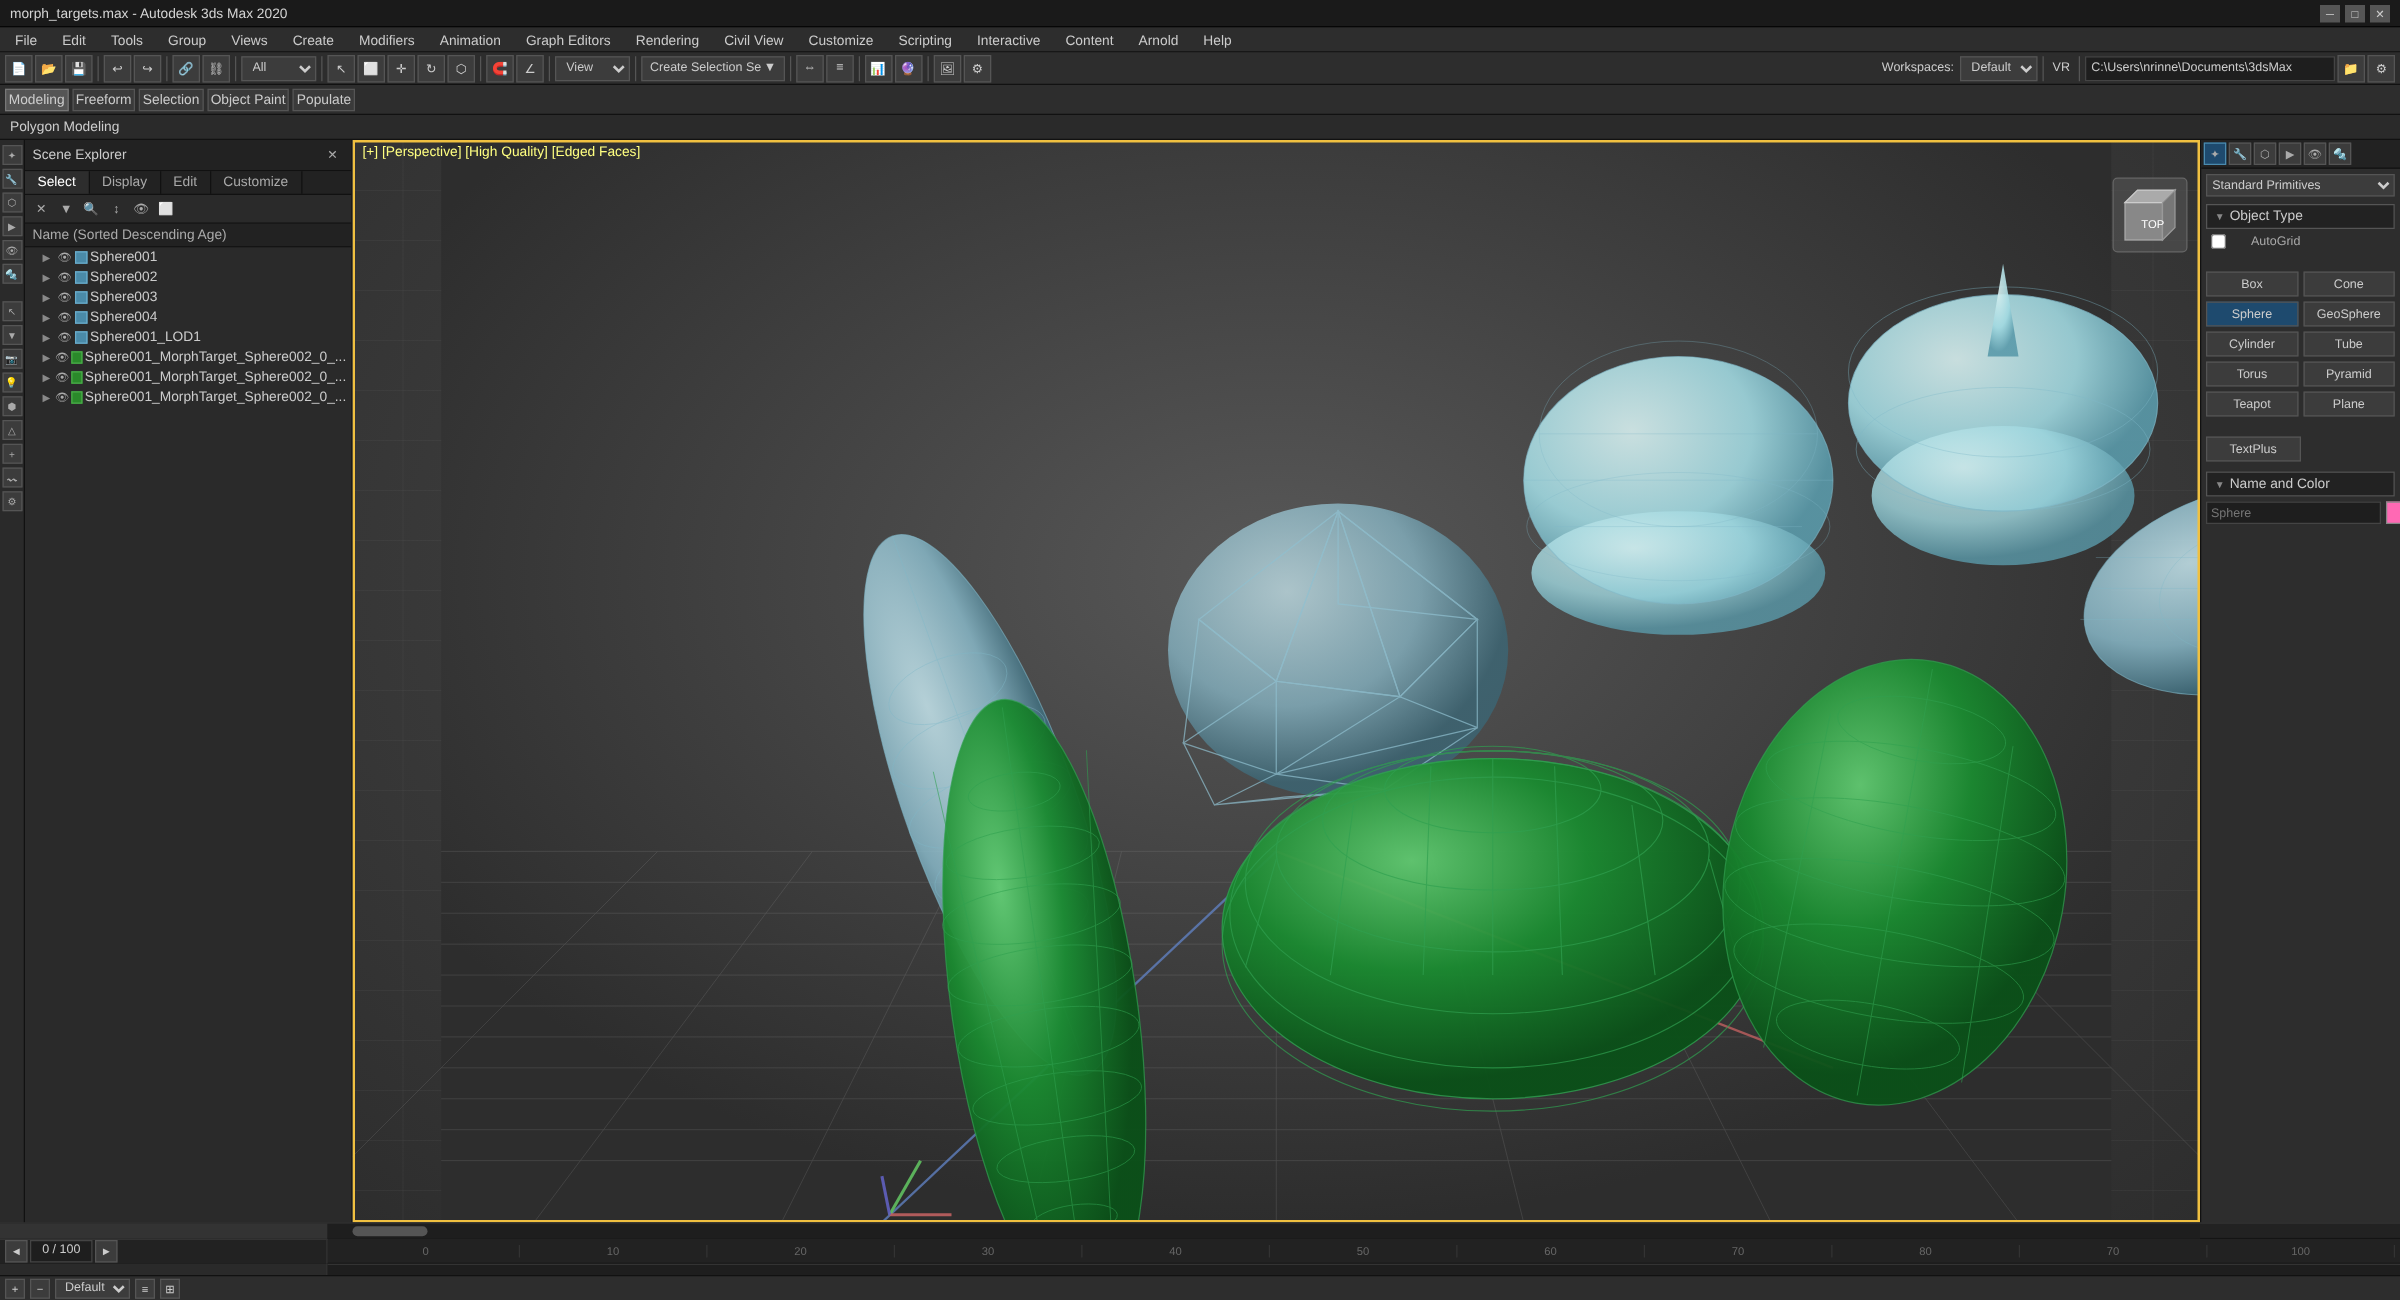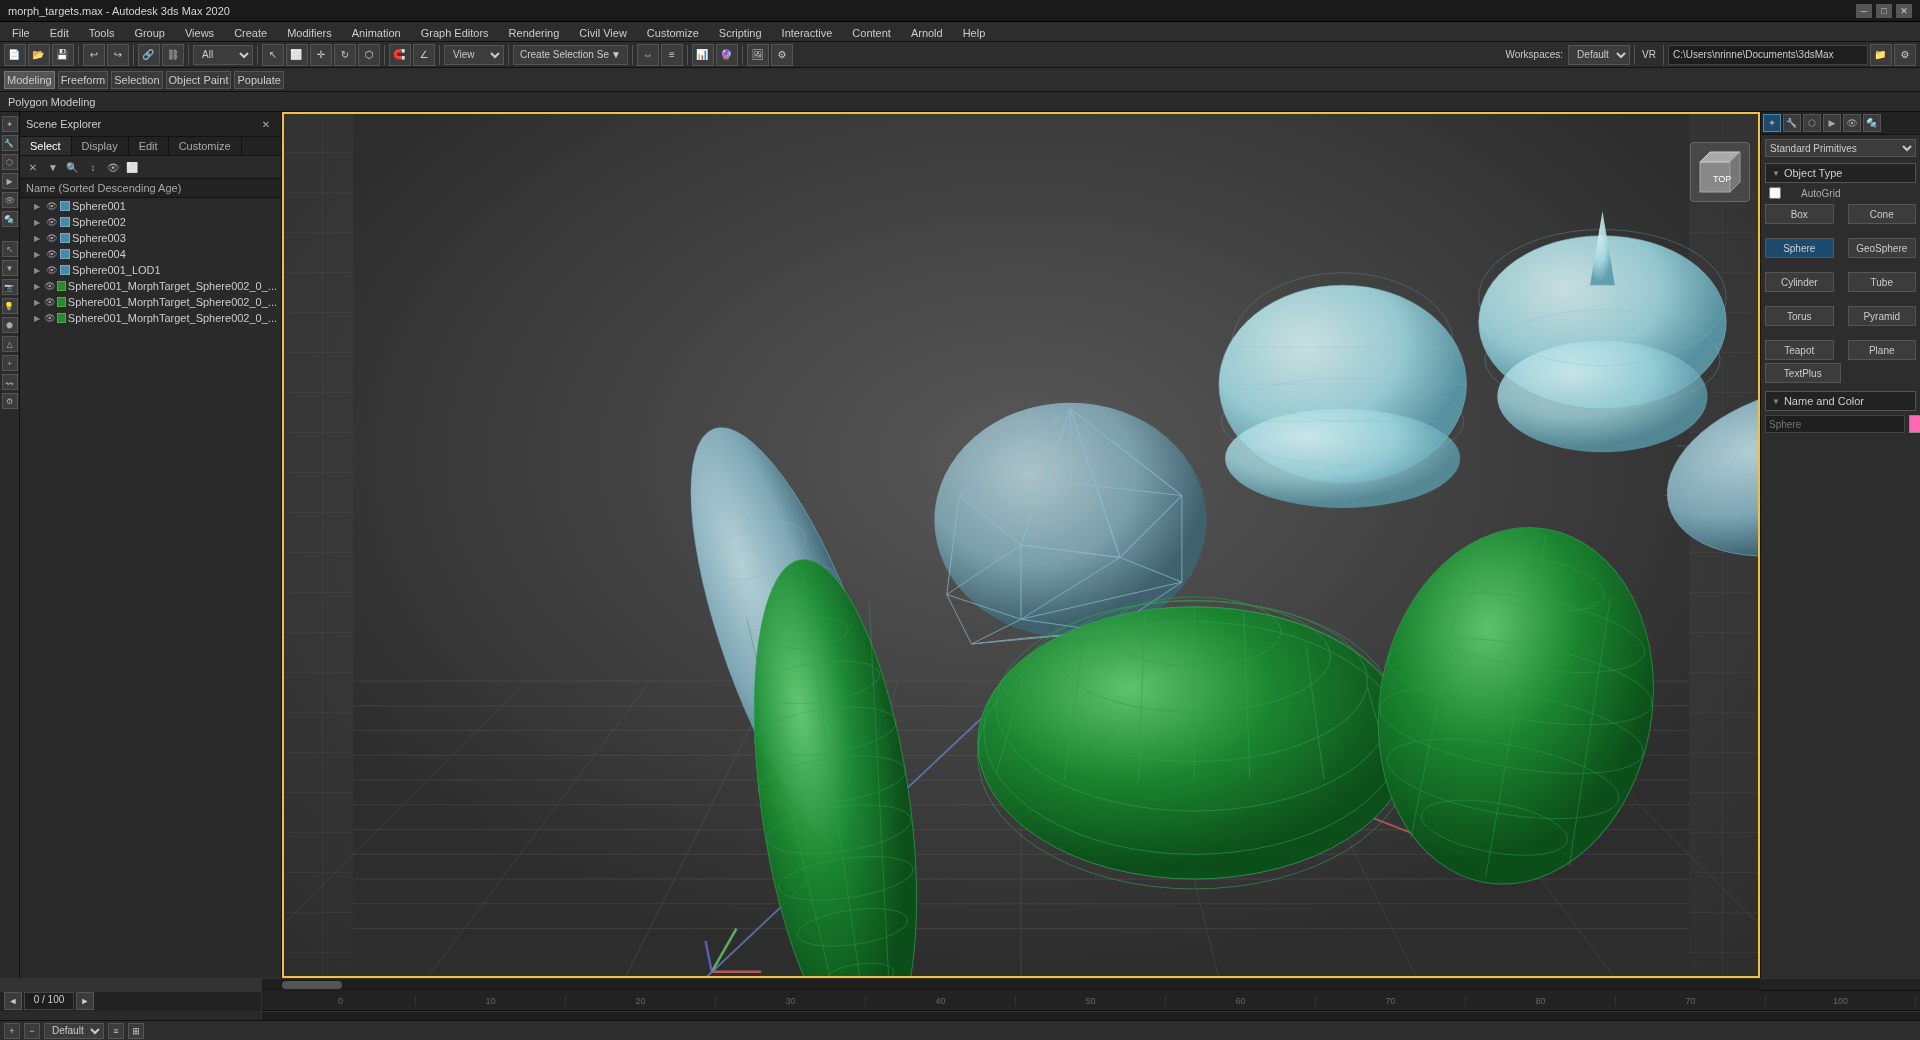--- a/index.html
+++ b/index.html
@@ -320,22 +320,22 @@
       border: 1px solid #555;
       cursor: pointer;
       font-size: 11px;
       color: #ccc;
       gap: 4px;
     }
     .rs-section-arrow { font-size: 8px; color: #888; }
     .rs-grid {
       display: grid;
       grid-template-columns: 1fr 1fr;
-      gap: 14px;
-      margin: 3px 0;
+      gap: 4px;
+      margin: 16px 0;
     }
     .rs-btn {
       height: 20px;
       background: #3c3c3c;
       border: 1px solid #555;
       color: #ccc;
       font-size: 10px;
       cursor: pointer;
       display: flex; align-items: center; justify-content: center;
     }
@@ -690,20 +690,23 @@
       <span class="scene-item-eye">👁</span>
       <span class="scene-item-green"></span>
       <span class="scene-item-label">Sphere001_MorphTarget_Sphere002_0_...</span>
     </div>
         </div>
     </div>
   </div>
 
   <div id="viewport-container">
     <div id="viewport">
+      <div id="viewport-header">
+        <span>[+] [Perspective] [High Quality] [Edged Faces]</span>
+      </div>
       <div id="viewport-canvas">
         <svg id="viewport-svg" viewBox="0 0 1080 700" preserveAspectRatio="xMidYMid meet">
 
           <defs>
             <radialGradient id="bgGrad" cx="50%" cy="40%" r="60%">
               <stop offset="0%" stop-color="#585858"></stop>
               <stop offset="100%" stop-color="#2d2d2d"></stop>
             </radialGradient>
 
             <radialGradient id="sphereGrad" cx="35%" cy="30%" r="65%">

